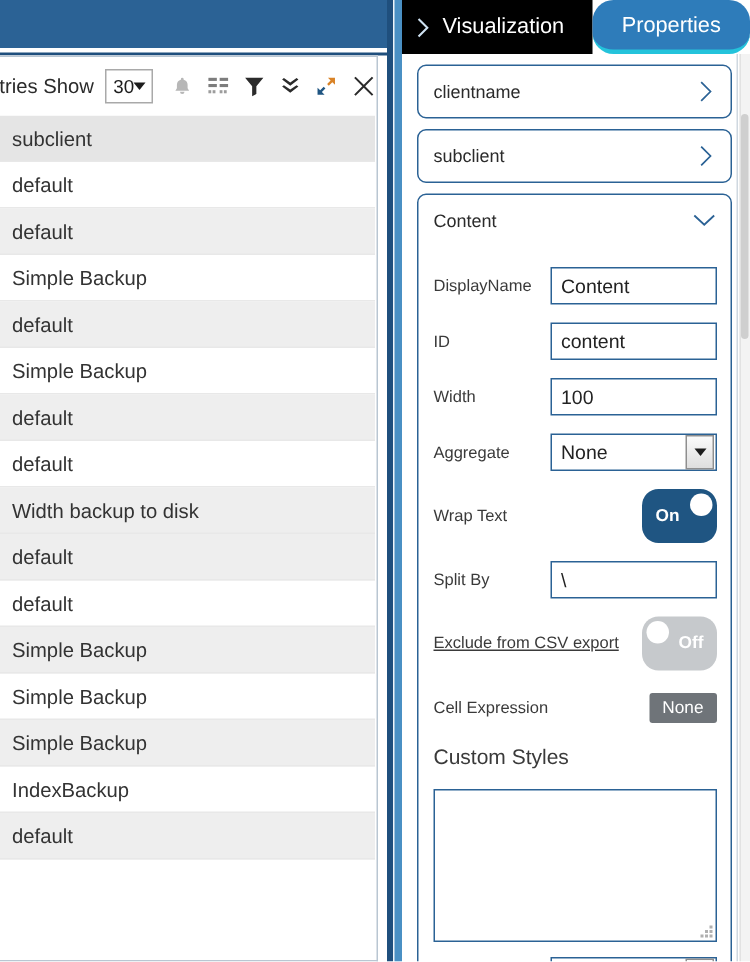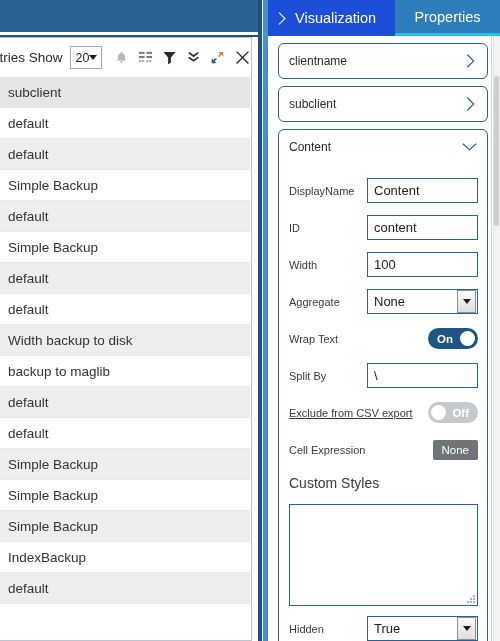--- a/index.html
+++ b/index.html
@@ -99,23 +99,23 @@
   }
   .tabs {
     position: absolute; left: 0; top: 0; width: 232px; height: 36px;
     display: flex;
   }
   .tab {
     height: 36px; display: flex; align-items: center;
     font-size: 14.5px; color: #ffffff;
     padding: 0 9px;
   }
-  .tab.inactive { background: #1d4ed8; flex: 0 0 127px; }
+  .tab.inactive { background: #000000; flex: 0 0 127px; }
   .tab.active   { background: #2e7cba; flex: 1 1 auto; justify-content: center;
-                  border-bottom: 3px solid #24c3db; }
+                  border-bottom: 3px solid #24c3db; border-radius: 14px; }
   .tab-chevron { margin-right: 7px; display: flex; align-items: center; }
 
   .props-area {
     position: absolute; left: 0; top: 36px; width: 232px; height: 605px;
     background: #ffffff; overflow: hidden;
   }
 
   .section-card {
     position: relative;
     margin: 7px 12px 0 10px;
@@ -159,21 +159,21 @@
   }
   .sel-btn {
     width: 19px; height: 23px; margin: 0 1px 0 0;
     background: linear-gradient(#fbfbfb, #dedede);
     border: 1px solid #8f8f8f;
     display: flex; align-items: center; justify-content: center;
   }
   .frow-right { margin-left: auto; }
 
   .toggle {
-    width: 50px; height: 21px; border-radius: 11px;
+    width: 50px; height: 36px; border-radius: 11px;
     display: flex; align-items: center;
     font-size: 11.5px; font-weight: bold;
     position: relative;
   }
   .toggle.on  { background: #1f5582; color: #ffffff; justify-content: flex-start; padding-left: 9px; }
   .toggle.off { background: #c6c9cc; color: #ffffff; justify-content: flex-end; padding-right: 9px; }
   .knob {
     position: absolute; top: 3px; width: 15px; height: 15px;
     border-radius: 50%; background: #ffffff;
   }
@@ -220,21 +220,21 @@
   <div class="top-band"></div>
   <div class="top-band-inner"></div>
   <div class="top-band-rule"></div>
 
   <div class="left-panel">
 
     <div class="grid-toolbar">
       <span class="entries-label">ntries Show</span>
 
       <div class="page-size-select">
-        <span>20</span>
+        <span>30</span>
         <span class="caret-dn"></span>
       </div>
 
       <div class="tool-icons">
 
         <span title="Alert">
           <svg width="15" height="16" viewBox="0 0 16 16">
             <path d="M8 1.5a1 1 0 0 1 1 1v.3a3.8 3.8 0 0 1 2.8 3.6v2.4l1.1 1.8H3.1l1.1-1.8V6.4A3.8 3.8 0 0 1 7 2.8v-.3a1 1 0 0 1 1-1z" fill="#b7b7b7"></path>
             <path d="M6.4 11.4h3.2a1.6 1.6 0 0 1-3.2 0z" fill="#b7b7b7"></path>
           </svg>
@@ -284,21 +284,20 @@
     <div class="grid-body">
       <div class="grid-row hdr">subclient</div>
       <div class="grid-row">default</div>
       <div class="grid-row alt">default</div>
       <div class="grid-row">Simple Backup</div>
       <div class="grid-row alt">default</div>
       <div class="grid-row">Simple Backup</div>
       <div class="grid-row alt">default</div>
       <div class="grid-row">default</div>
       <div class="grid-row alt">Width backup to disk</div>
-      <div class="grid-row">backup to maglib</div>
       <div class="grid-row alt">default</div>
       <div class="grid-row">default</div>
       <div class="grid-row alt">Simple Backup</div>
       <div class="grid-row">Simple Backup</div>
       <div class="grid-row alt">Simple Backup</div>
       <div class="grid-row">IndexBackup</div>
       <div class="grid-row alt">default</div>
     </div>
   </div>
 

